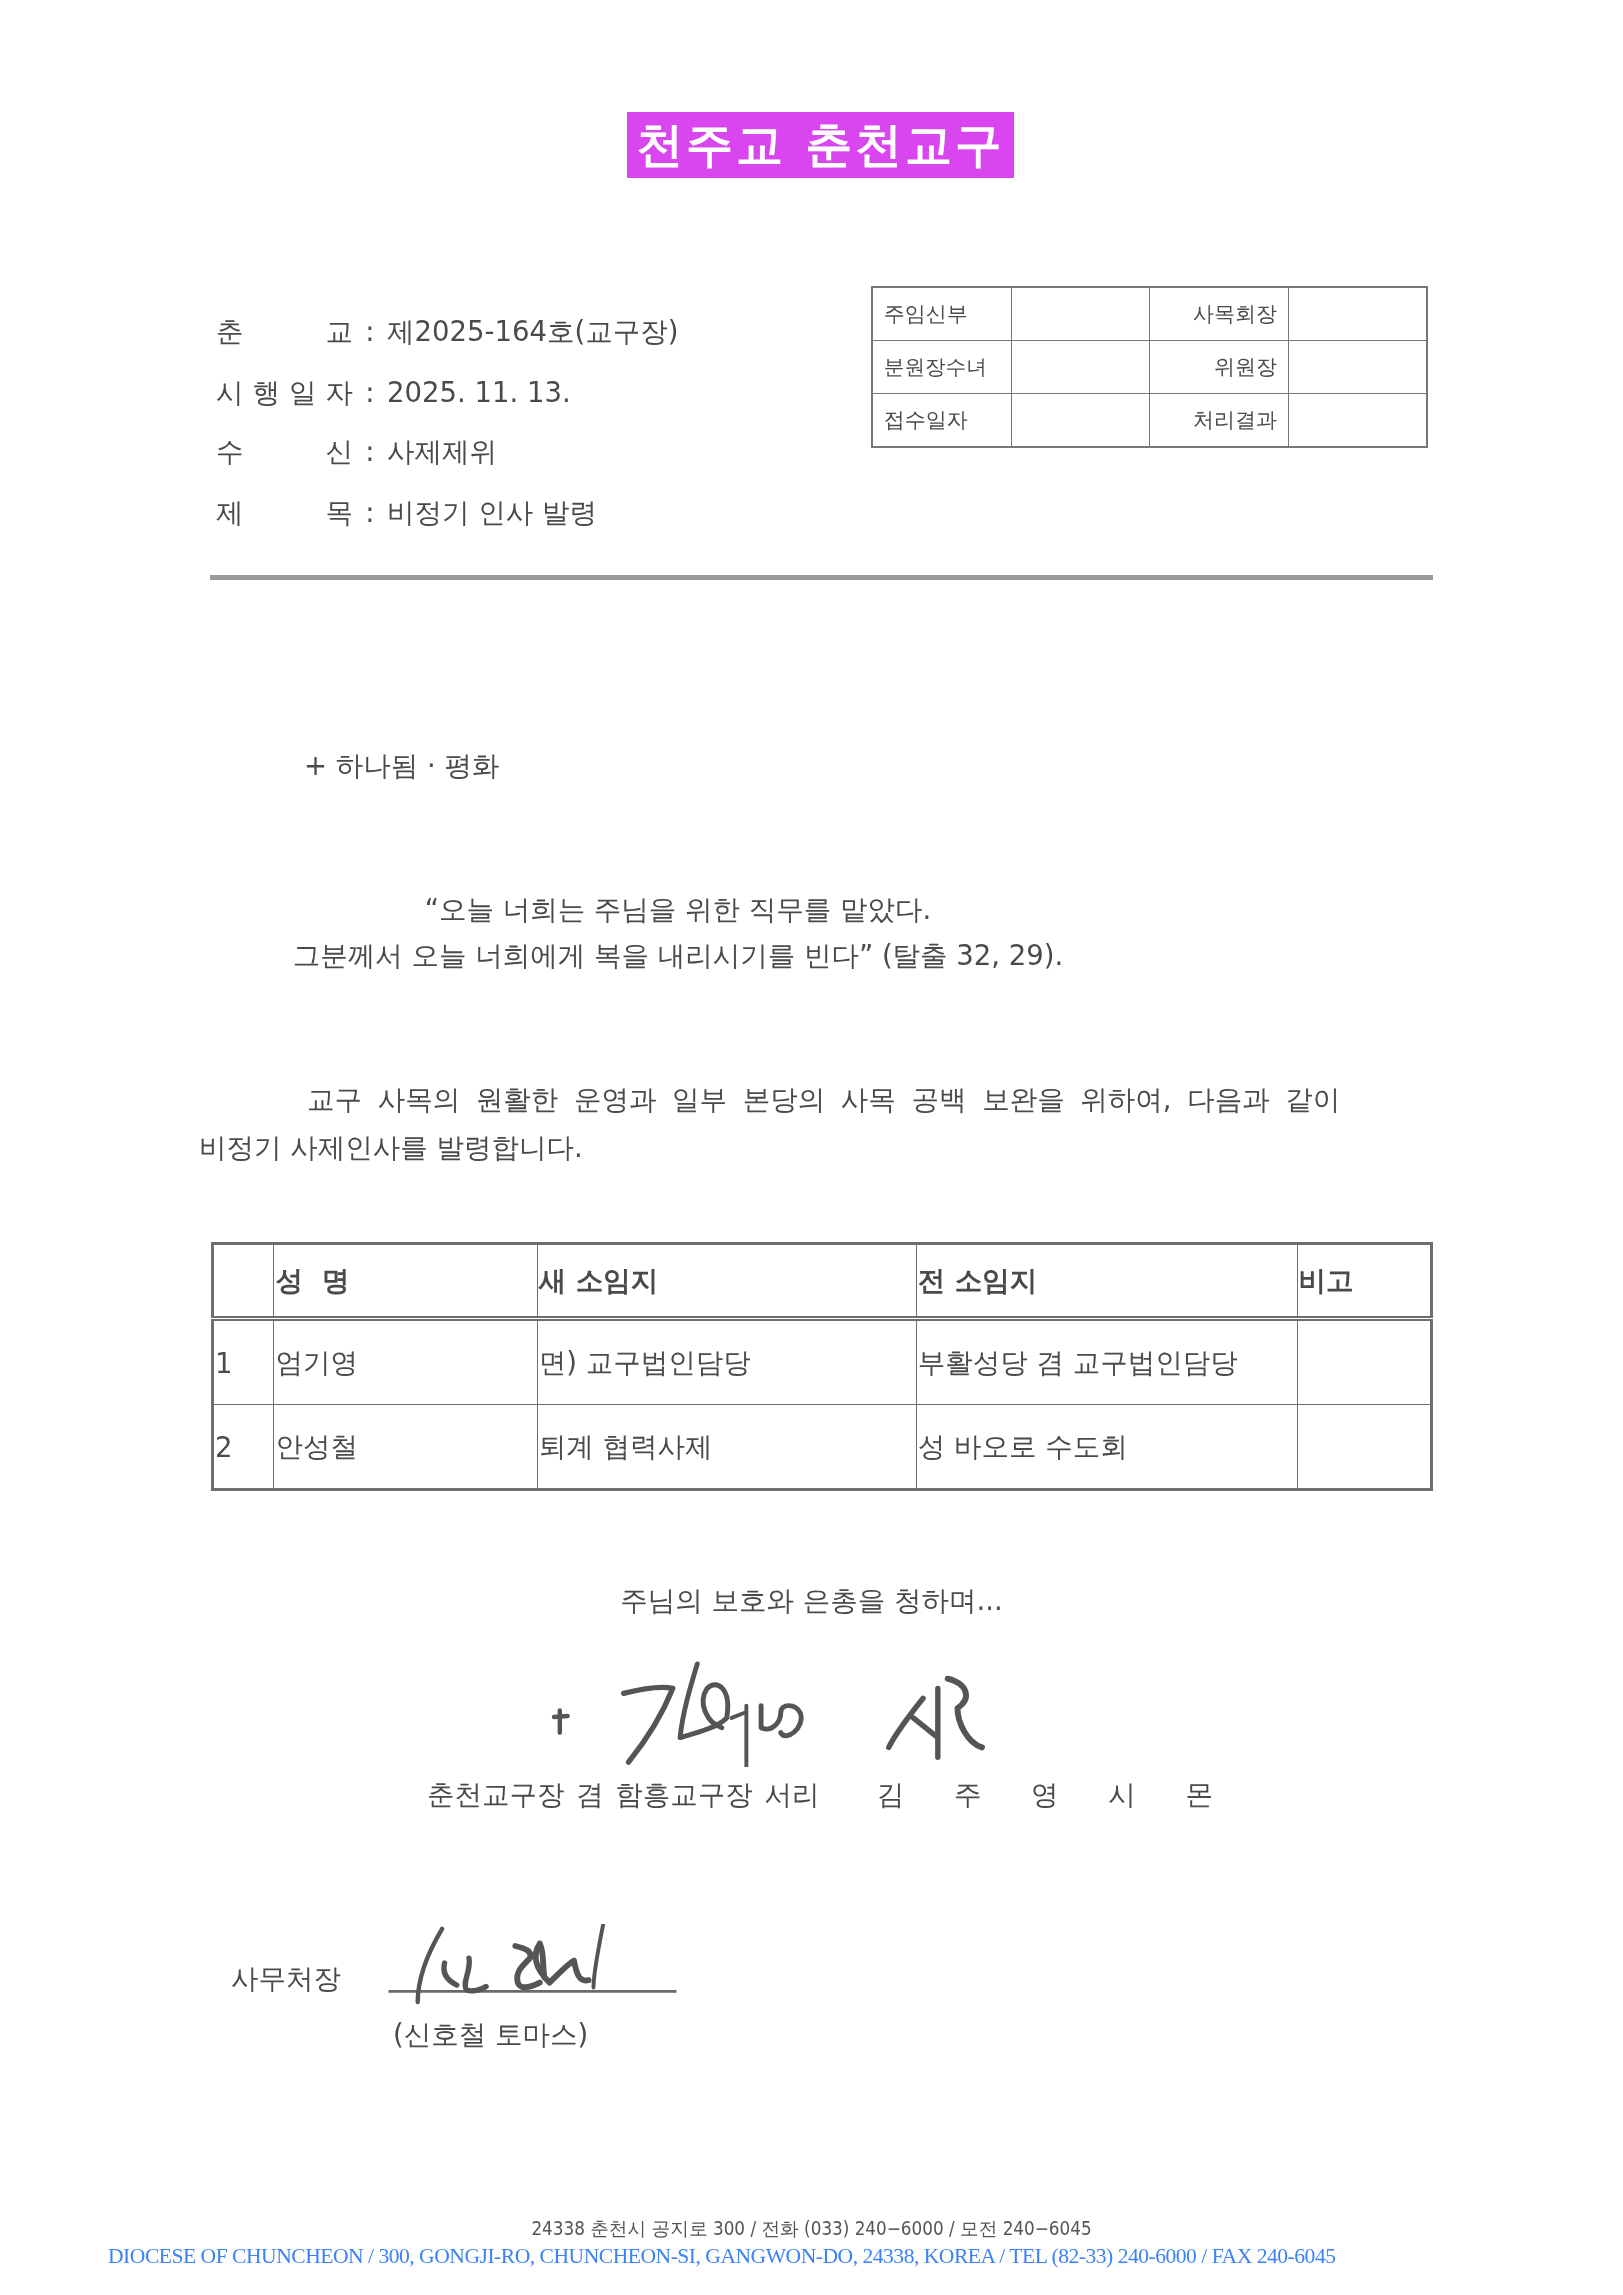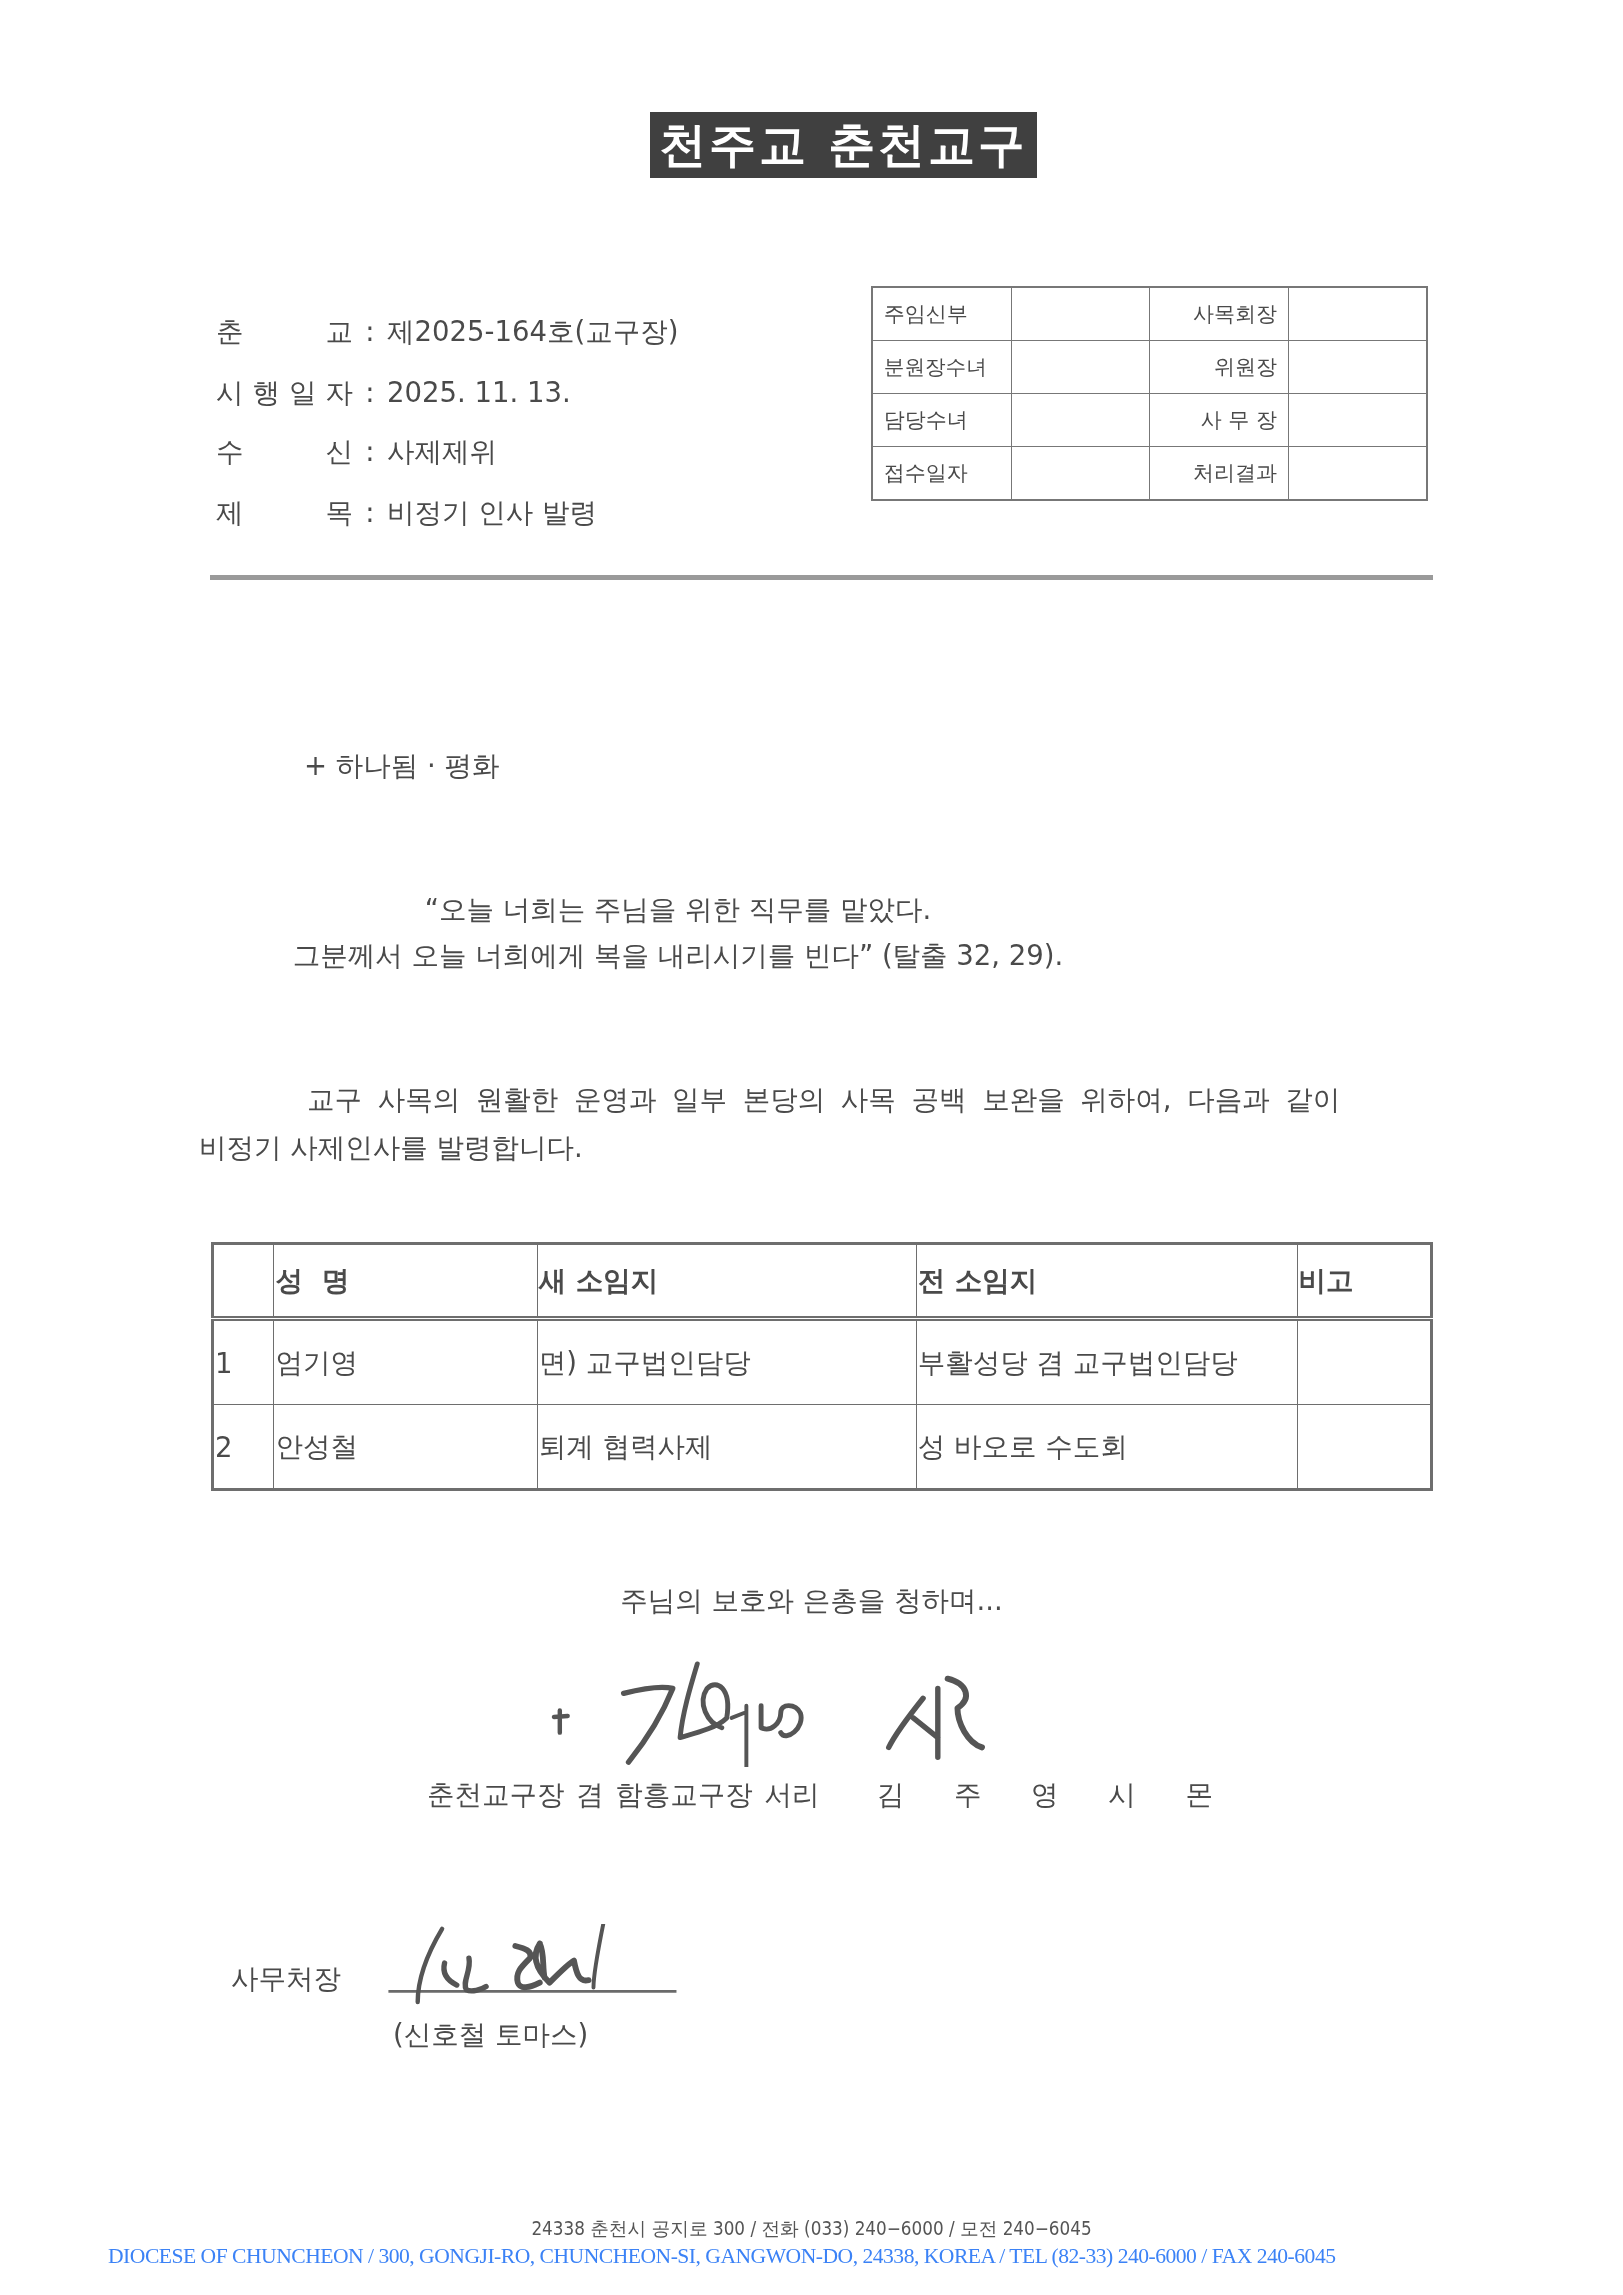--- a/index.html
+++ b/index.html
@@ -5,22 +5,22 @@
   html, body { margin: 0; padding: 0; background: #ffffff; }
   body {
     width: 1623px; height: 2295px; position: relative; overflow: hidden;
     font-family: "DejaVu Sans", "Liberation Sans", sans-serif;
     color: #4a4a4a;
   }
   .abs { position: absolute; }
 
   
   .banner {
-    left: 650px; top: 112px; width: 387px; height: 66px;
-    background: #404040;
+    left: 627px; top: 112px; width: 387px; height: 66px;
+    background: #d946ef;
     display: flex; align-items: center; justify-content: center;
     color: #ffffff; font-size: 47px; font-weight: bold; letter-spacing: 2.9px;
   }
 
   
   .info-row { position: absolute; left: 216px; font-size: 27.5px; display: flex; align-items: baseline; }
   .info-label { width: 137px; display: flex; justify-content: space-between; }
   .info-colon { width: 34px; text-align: center; }
   .info-value { white-space: nowrap; }
 
@@ -119,26 +119,20 @@
       <tr>
     <td class="lbl">주임신부</td>
     <td class="blank"></td>
     <td class="lbl-r">사목회장</td>
     <td class="blank"></td>
   </tr>
   <tr>
     <td class="lbl" style="font-size:20.6px;">분원장수녀</td>
     <td class="blank"></td>
     <td class="lbl-r">위원장</td>
-    <td class="blank"></td>
-  </tr>
-  <tr>
-    <td class="lbl">담당수녀</td>
-    <td class="blank"></td>
-    <td class="lbl-r">사 무 장</td>
     <td class="blank"></td>
   </tr>
   <tr>
     <td class="lbl">접수일자</td>
     <td class="blank"></td>
     <td class="lbl-r">처리결과</td>
     <td class="blank"></td>
   </tr>
 </tbody>
   </table>

